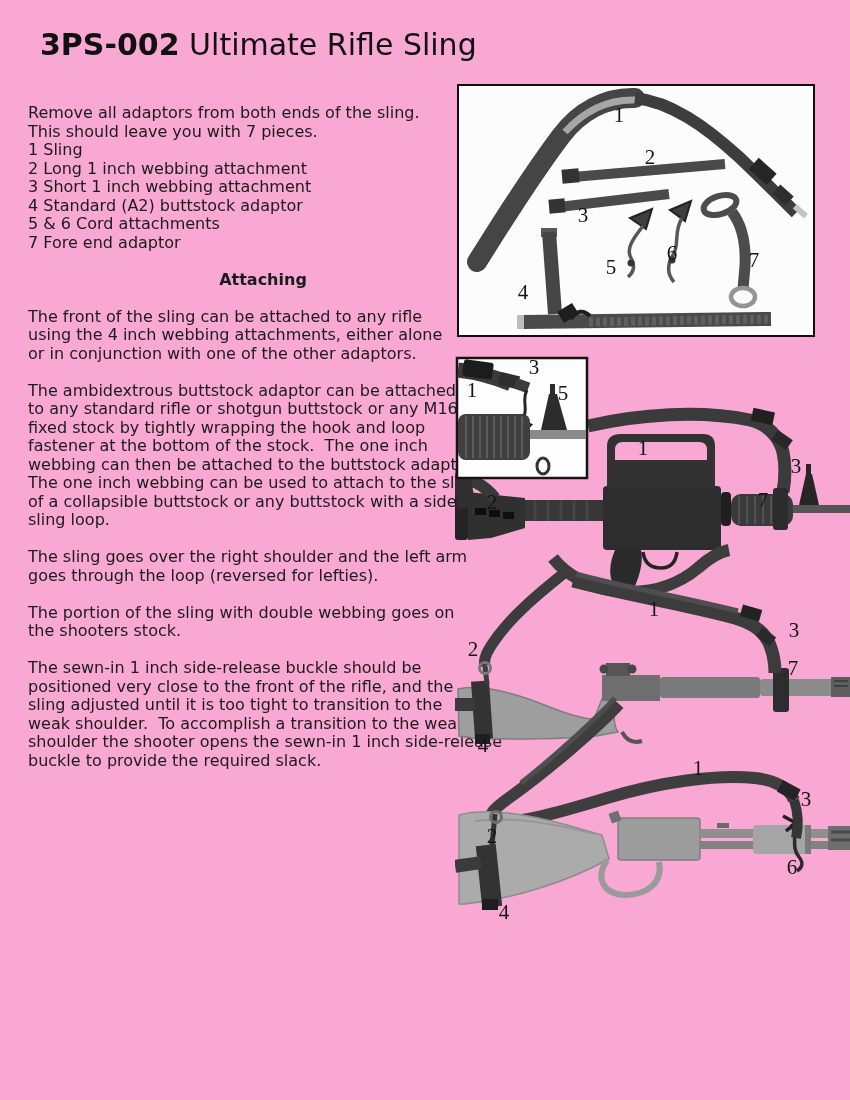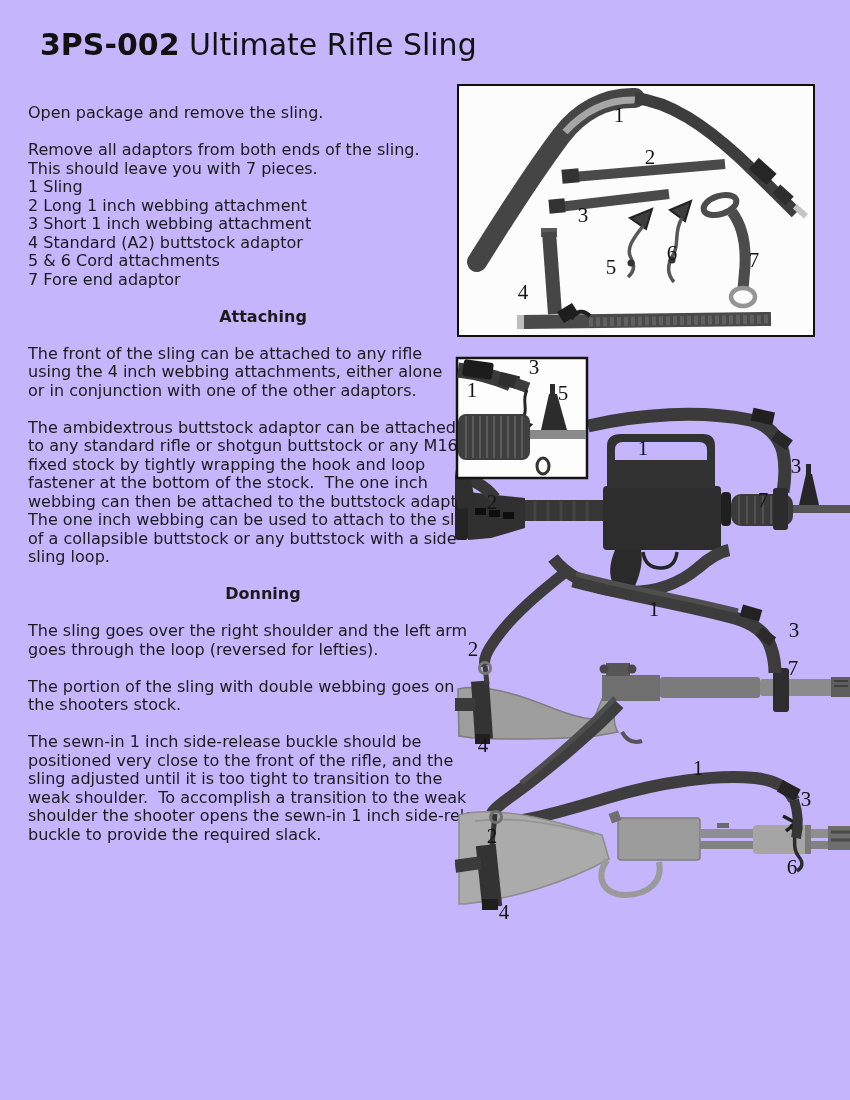--- a/index.html
+++ b/index.html
@@ -1,16 +1,16 @@
 <!DOCTYPE html>
 <html><head>
 <meta charset="utf-8">
 <style>
   html,body{margin:0;padding:0;background:#ffffff;}
-  .page{position:relative;width:850px;height:1100px;background:#c4b5fd;overflow:hidden;
+  .page{position:relative;width:850px;height:1100px;background:#f9a8d4;overflow:hidden;
         font-family:"DejaVu Sans","Liberation Sans",sans-serif;color:#1b1b1b;}
   .title{position:absolute;left:40px;top:27px;margin:0;font-size:30px;line-height:36px;
          font-weight:400;color:#111;white-space:pre;}
   .title .b{font-weight:700;}
   .text-col{position:absolute;left:28px;top:104px;width:470px;font-size:16px;line-height:18.5px;}
   .text-col p{margin:0 0 18.5px 0;white-space:pre;}
   .text-col p.h{font-weight:700;text-align:center;}
   .parts-figure{position:absolute;left:457px;top:84px;width:358px;height:253px;
                 border:2px solid #0f0f0f;background:#fcfcfc;box-sizing:border-box;}
   .parts-figure svg,.collage svg{display:block;}
@@ -18,42 +18,40 @@
   .figlabel{font-family:"Liberation Serif","DejaVu Serif",serif;font-size:21px;fill:#131313;}
 </style>
 </head>
 <body>
 
 <div class="page">
 
   <h1 class="title"><span class="b">3PS-002</span><span> Ultimate Rifle Sling</span></h1>
 
   <div class="text-col">
-    <p>Open package and remove the sling.</p>
     <p>Remove all adaptors from both ends of the sling.
 This should leave you with 7 pieces.
 1 Sling
 2 Long 1 inch webbing attachment
 3 Short 1 inch webbing attachment
 4 Standard (A2) buttstock adaptor
 5 &amp; 6 Cord attachments
 7 Fore end adaptor</p>
     <p class="h">Attaching</p>
     <p>The front of the sling can be attached to any rifle
 using the 4 inch webbing attachments, either alone
 or in conjunction with one of the other adaptors.</p>
     <p>The ambidextrous buttstock adaptor can be attached
 to any standard rifle or shotgun buttstock or any M16
 fixed stock by tightly wrapping the hook and loop
 fastener at the bottom of the stock.  The one inch
 webbing can then be attached to the buttstock adaptor.
 The one inch webbing can be used to attach to the slots
 of a collapsible buttstock or any buttstock with a side
 sling loop.</p>
-    <p class="h">Donning</p>
     <p>The sling goes over the right shoulder and the left arm
 goes through the loop (reversed for lefties).</p>
     <p>The portion of the sling with double webbing goes on
 the shooters stock.</p>
     <p>The sewn-in 1 inch side-release buckle should be
 positioned very close to the front of the rifle, and the
 sling adjusted until it is too tight to transition to the
 weak shoulder.  To accomplish a transition to the weak
 shoulder the shooter opens the sewn-in 1 inch side-release
 buckle to provide the required slack.</p>

